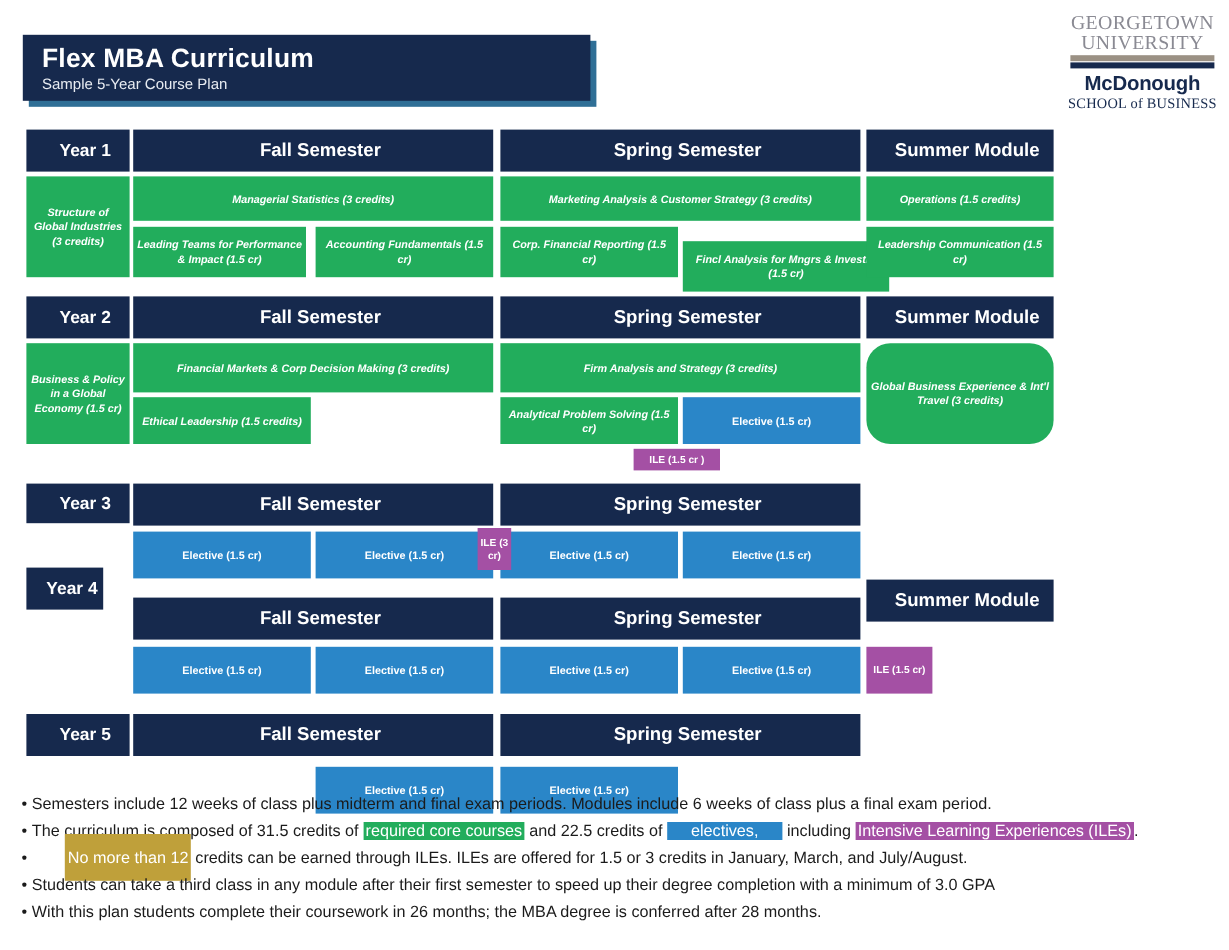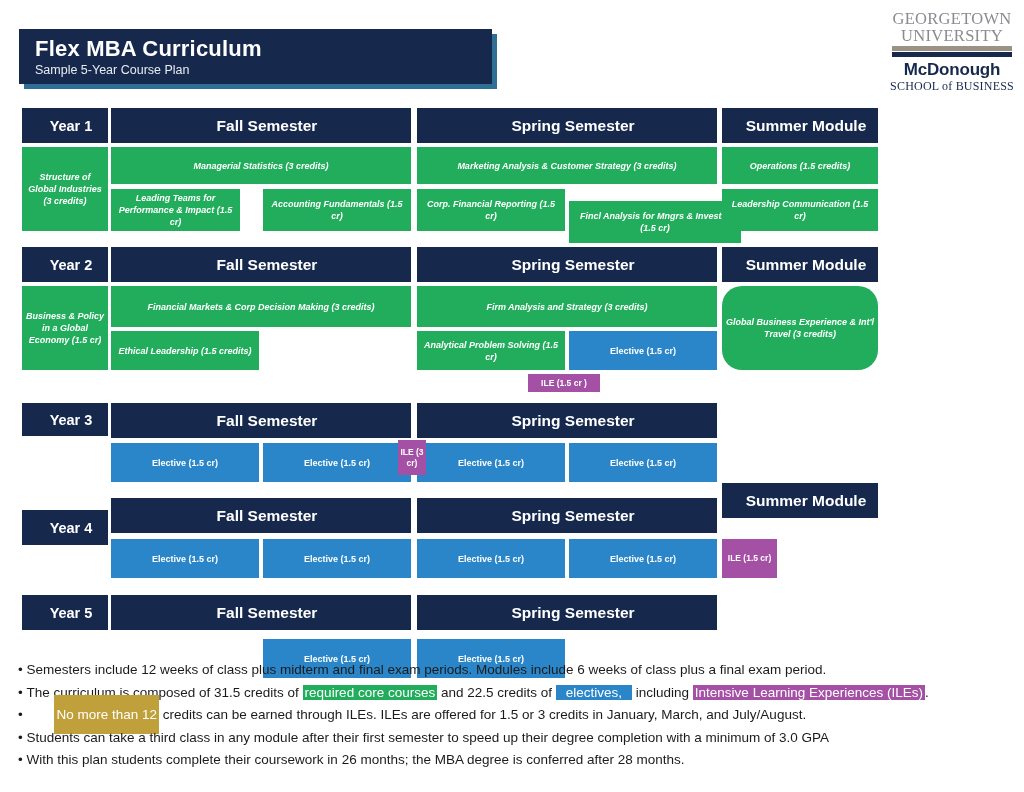--- a/index.html
+++ b/index.html
@@ -39,21 +39,21 @@
         line-height:12px;padding:0 19px;}
   .purple{background:#a450a4;color:#ffffff;font-weight:bold;font-size:8.5px;
           display:flex;align-items:center;justify-content:center;text-align:center;
           line-height:11px;padding:0 2px;}
 
   
   #notes{left:18px;top:660px;width:990px;}
   .note{font-size:13.5px;line-height:20.5px;color:#1b1b1b;margin-bottom:2px;white-space:nowrap;}
   .note .bul{color:#1b1b1b;}
   .hl-green{background:#22ad5c;color:#ffffff;padding:0 2px;}
-  .hl-blue{background:#2a86c8;color:#ffffff;padding:0 10px;}
+  .hl-blue{background:#2a86c8;color:#ffffff;padding:0 20px;}
   .hl-purple{background:#a450a4;color:#ffffff;padding:0 2px;}
   .hl-gold{background:#bfa03a;color:#ffffff;padding:12px 2px;margin-left:28px;}
 </style>
 </head>
 <body>
 
 <div class="abs" id="title-shadow"></div>
 <div class="abs" id="title-banner">
   <div class="t1">Flex MBA Curriculum</div>
   <div class="t2">Sample 5-Year Course Plan</div>
@@ -68,21 +68,21 @@
   <div class="m2">SCHOOL of BUSINESS</div>
 </div>
 
 <div class="abs navy yearlbl" style="left:22px;top:108px;width:86px;height:35px;">Year 1</div>
 <div class="abs navy semlbl" style="left:111px;top:108px;width:300px;height:35px;">Fall Semester</div>
 <div class="abs navy semlbl" style="left:417px;top:108px;width:300px;height:35px;">Spring Semester</div>
 <div class="abs navy semlbl" style="left:722px;top:108px;width:156px;height:35px;">Summer  Module</div>
 
 <div class="abs green" style="left:22px;top:147px;width:86px;height:84px;">Structure of Global Industries (3 credits)</div>
 <div class="abs green" style="left:111px;top:147px;width:300px;height:37px;">Managerial Statistics (3 credits)</div>
-<div class="abs green" style="left:111px;top:189px;width:129px;height:42px;">Leading Teams for Performance &amp; Impact (1.5 cr)</div>
+<div class="abs green" style="left:111px;top:189px;width:144px;height:42px;">Leading Teams for Performance &amp; Impact (1.5 cr)</div>
 <div class="abs green" style="left:263px;top:189px;width:148px;height:42px;">Accounting Fundamentals (1.5 cr)</div>
 
 <div class="abs green" style="left:417px;top:147px;width:300px;height:37px;">Marketing Analysis &amp; Customer Strategy (3 credits)</div>
 <div class="abs green" style="left:417px;top:189px;width:148px;height:42px;">Corp. Financial Reporting (1.5 cr)</div>
 <div class="abs green" style="left:569px;top:201px;width:172px;height:42px;">Fincl Analysis for Mngrs &amp; Investrs (1.5 cr)</div>
 
 <div class="abs green" style="left:722px;top:147px;width:156px;height:37px;">Operations (1.5 credits)</div>
 <div class="abs green" style="left:722px;top:189px;width:156px;height:42px;">Leadership Communication (1.5 cr)</div>
 
 <div class="abs navy yearlbl" style="left:22px;top:247px;width:86px;height:35px;">Year 2</div>
@@ -107,21 +107,21 @@
 <div class="abs navy semlbl" style="left:417px;top:403px;width:300px;height:35px;">Spring Semester</div>
 
 <div class="abs blue" style="left:111px;top:443px;width:148px;height:39px;">Elective (1.5 cr)</div>
 <div class="abs blue" style="left:263px;top:443px;width:148px;height:39px;">Elective (1.5 cr)</div>
 <div class="abs blue" style="left:417px;top:443px;width:148px;height:39px;">Elective (1.5 cr)</div>
 <div class="abs blue" style="left:569px;top:443px;width:148px;height:39px;">Elective (1.5 cr)</div>
 <div class="abs purple" style="left:398px;top:440px;width:28px;height:35px;">ILE (3 cr)</div>
 
 <div class="abs navy semlbl" style="left:722px;top:483px;width:156px;height:35px;">Summer  Module</div>
 
-<div class="abs navy yearlbl" style="left:22px;top:510px;width:86px;height:35px;">Year 4</div>
+<div class="abs navy yearlbl" style="left:22px;top:473px;width:64px;height:35px;">Year 4</div>
 <div class="abs navy semlbl" style="left:111px;top:498px;width:300px;height:35px;">Fall Semester</div>
 <div class="abs navy semlbl" style="left:417px;top:498px;width:300px;height:35px;">Spring Semester</div>
 
 <div class="abs blue" style="left:111px;top:539px;width:148px;height:39px;">Elective (1.5 cr)</div>
 <div class="abs blue" style="left:263px;top:539px;width:148px;height:39px;">Elective (1.5 cr)</div>
 <div class="abs blue" style="left:417px;top:539px;width:148px;height:39px;">Elective (1.5 cr)</div>
 <div class="abs blue" style="left:569px;top:539px;width:148px;height:39px;">Elective (1.5 cr)</div>
 <div class="abs purple" style="left:722px;top:539px;width:55px;height:39px;">ILE (1.5 cr)</div>
 
 <div class="abs navy yearlbl" style="left:22px;top:595px;width:86px;height:35px;">Year 5</div>

